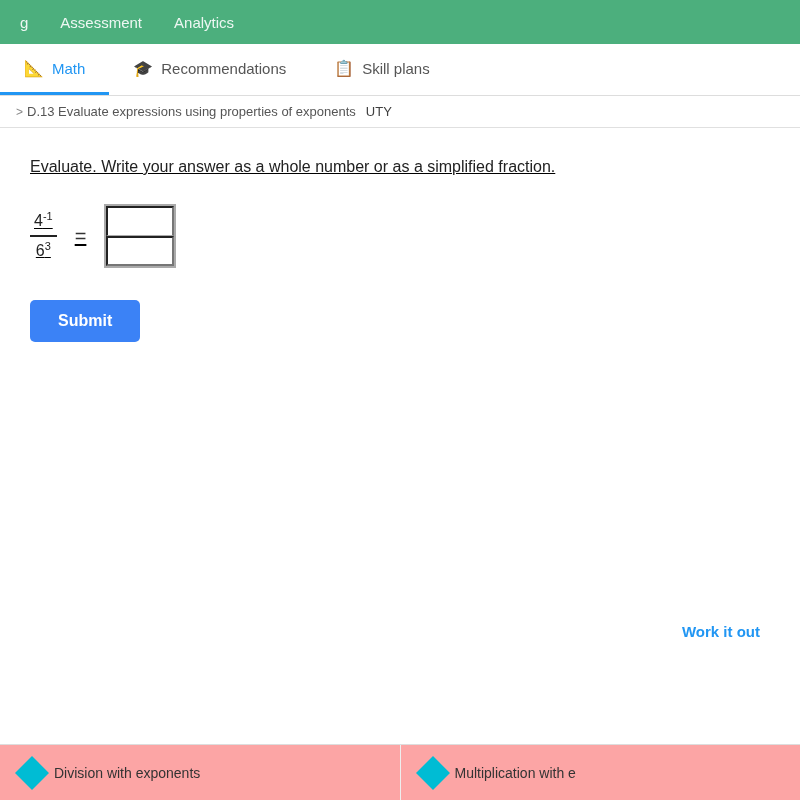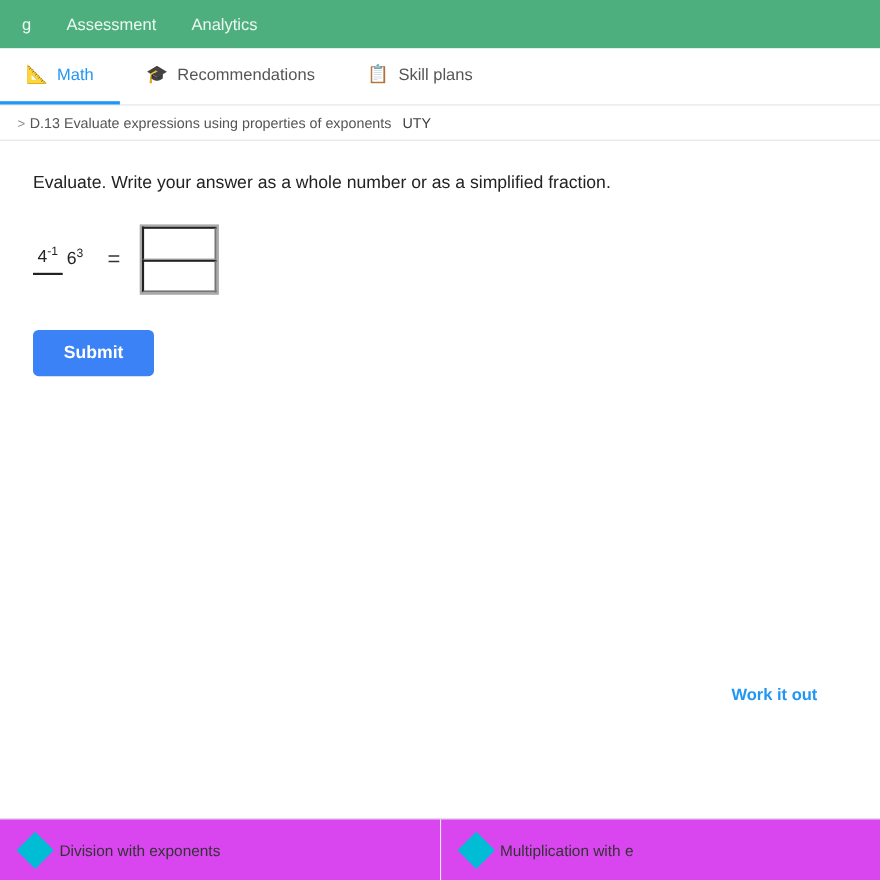--- a/index.html
+++ b/index.html
@@ -80,41 +80,42 @@
       color: #404040;
       margin-left: 6px;
     }
 
     
     .main-content {
       background: white;
       flex: 1;
       padding: 30px 30px 20px 30px;
       position: relative;
+      text-decoration: underline;
     }
 
     .question-instruction {
       font-size: 16px;
       color: #222;
       margin-bottom: 28px;
       font-weight: 400;
     }
 
     
     .math-area {
       display: flex;
       align-items: center;
       gap: 14px;
       margin-bottom: 32px;
     }
 
     .fraction-display {
       display: flex;
-      flex-direction: row;
-      align-items: flex-start;
+      flex-direction: column;
+      align-items: center;
       gap: 0;
     }
     .fraction-numerator {
       font-size: 16px;
       color: #222;
       padding-bottom: 2px;
       border-bottom: 2px solid #222;
       padding: 0 4px 2px 4px;
       line-height: 1.4;
     }
@@ -164,38 +165,38 @@
       font-size: 16px;
       font-weight: 600;
       cursor: pointer;
       margin-bottom: 20px;
     }
 
     
     .work-it-out {
       position: absolute;
       bottom: 100px;
-      right: 57px;
+      right: 40px;
       text-align: right;
       margin-left: 36px;
     }
     .work-it-out-title {
       color: #2196f3;
       font-size: 15px;
       font-weight: 600;
       margin-bottom: 4px;
     }
     .work-it-out-subtitle {
       color: #444;
       font-size: 14px;
     }
 
     
     .bottom-bar {
-      background: #d946ef;
+      background: #fca5a5;
       border-top: 1px solid #ddd;
       display: flex;
       height: 56px;
     }
     .bottom-link {
       display: flex;
       align-items: center;
       gap: 10px;
       padding: 0 20px;
       flex: 1;

